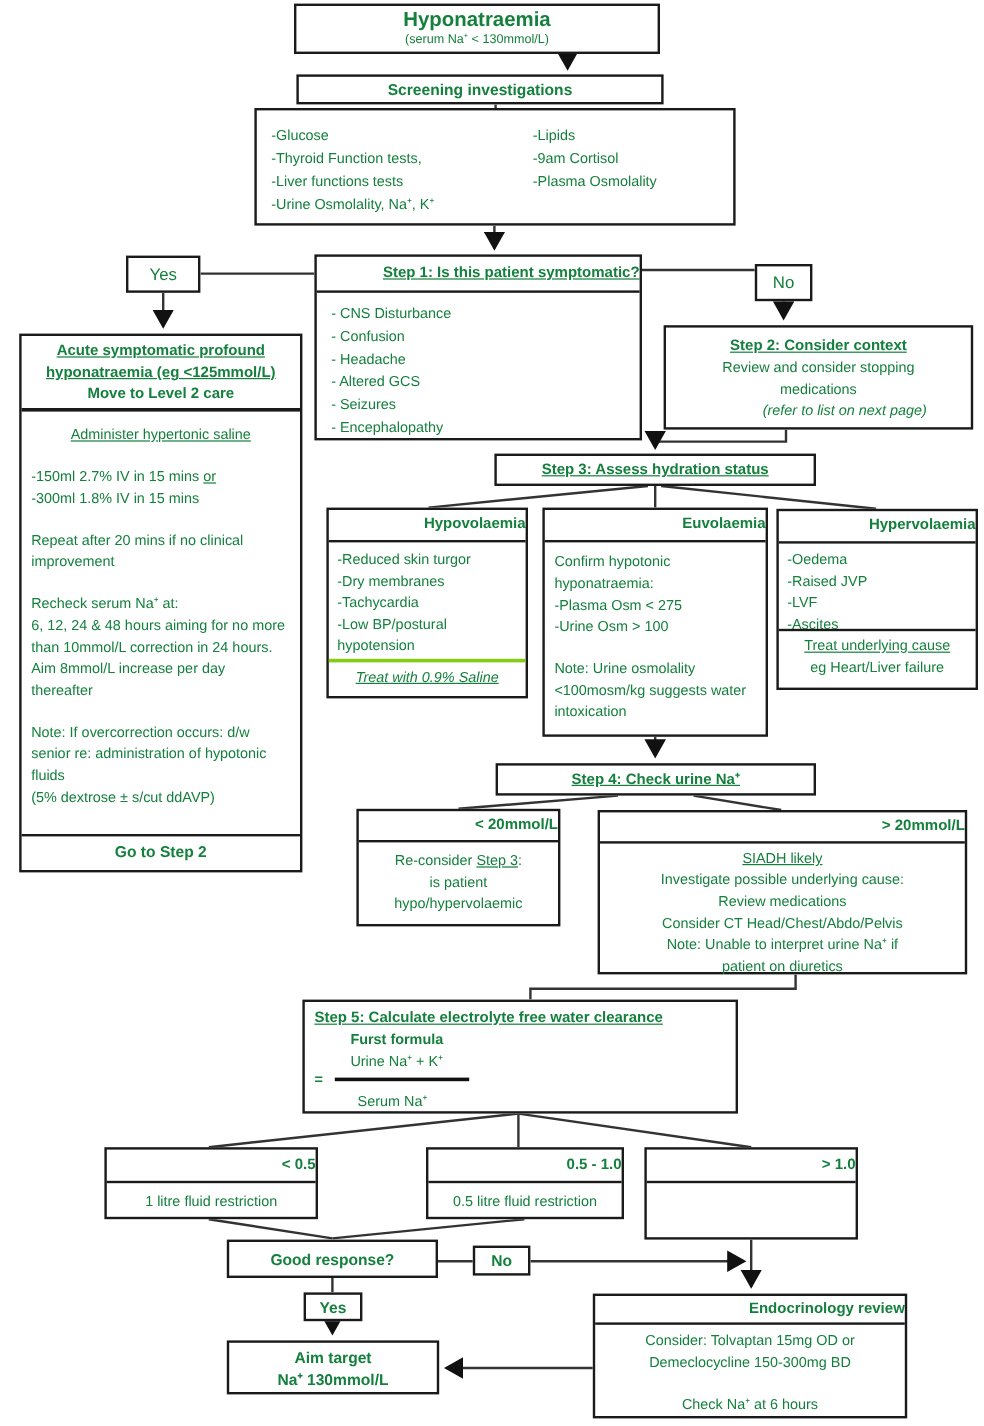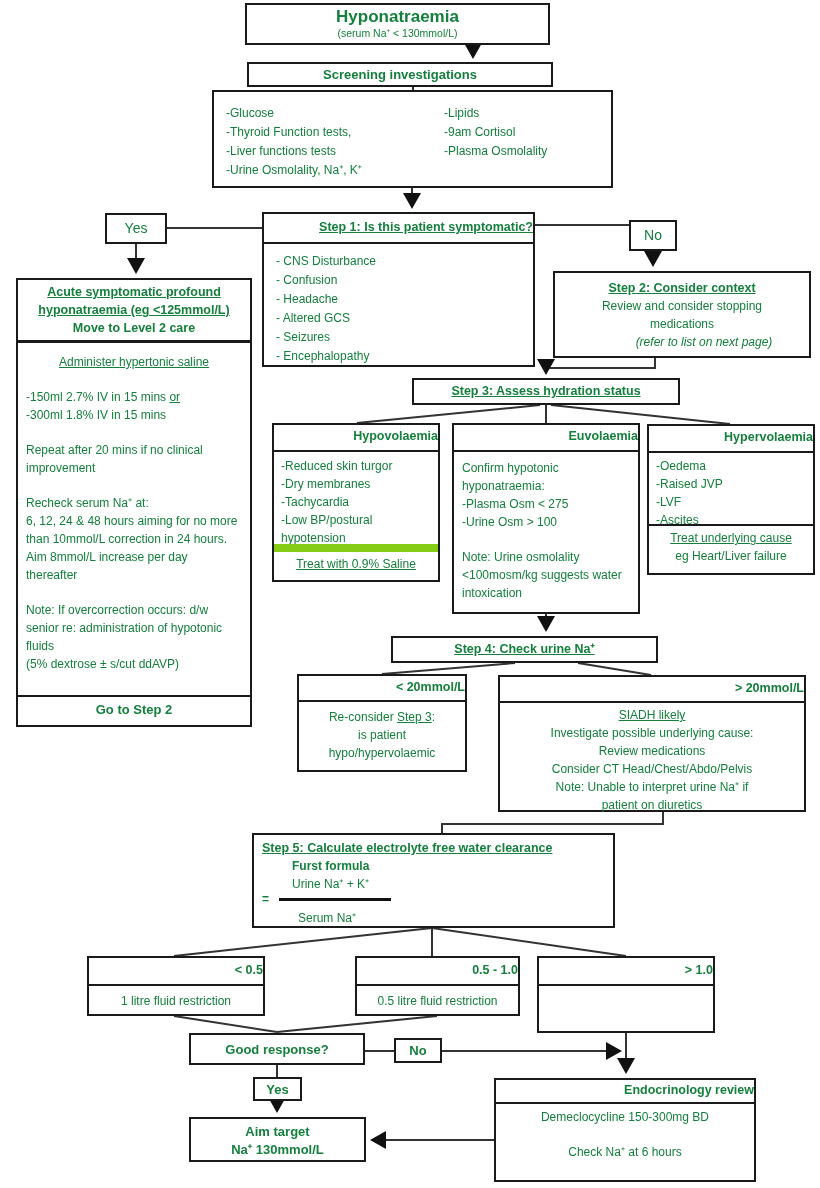--- a/index.html
+++ b/index.html
@@ -138,21 +138,21 @@
   </div>
 
   <div class="box" style="left:272px;top:423px;width:168px;height:159px;">
     <div class="hdr" style="font-size:12.5px;line-height:23px;height:25px;">Hypovolaemia</div>
     <div class="sm" style="padding:5px 4px 0 7px;">
       <div>-Reduced skin turgor</div>
       <div>-Dry membranes</div>
       <div>-Tachycardia</div>
       <div>-Low BP/postural hypotension</div>
     </div>
-    <div class="ctr sm u" style="position:absolute;left:0;right:0;bottom:0;height:28px;border-top:8px solid #84cc16;line-height:25px;">Treat with 0.9% Saline</div>
+    <div class="ctr sm u" style="position:absolute;left:0;right:0;bottom:0;height:28px;border-top:3px solid #84cc16;line-height:25px;font-style:italic;">Treat with 0.9% Saline</div>
   </div>
 
   <div class="box" style="left:452px;top:423px;width:188px;height:191px;">
     <div class="hdr" style="font-size:12.5px;line-height:23px;height:25px;">Euvolaemia</div>
     <div class="sm" style="padding:7px 6px 0 8px;">
       <div>Confirm hypotonic hyponatraemia:</div>
       <div>-Plasma Osm &lt; 275</div>
       <div>-Urine Osm &gt; 100</div>
       <div class="blank"></div>
       <div>Note: Urine osmolality &lt;100mosm/kg suggests water intoxication</div>
@@ -166,21 +166,21 @@
       <div>-Raised JVP</div>
       <div>-LVF</div>
       <div>-Ascites</div>
     </div>
     <div class="ctr sm" style="position:absolute;left:0;right:0;bottom:0;height:44px;border-top:2px solid #1a1a1a;padding-top:3px;">
       <div class="u">Treat underlying cause</div>
       <div>eg Heart/Liver failure</div>
     </div>
   </div>
 
-  <div class="box ctr" style="left:391px;top:636px;width:267px;height:27px;font-size:12.5px;line-height:23px;font-weight:bold;">
+  <div class="box ctr" style="left:413px;top:636px;width:267px;height:27px;font-size:12.5px;line-height:23px;font-weight:bold;">
     <span class="u">Step 4: Check urine Na⁺</span>
   </div>
 
   <div class="box" style="left:297px;top:674px;width:170px;height:98px;">
     <div class="hdr" style="font-size:12.5px;line-height:22px;height:24px;">&lt; 20mmol/L</div>
     <div class="ctr sm" style="padding-top:6px;">
       <div><span>Re-consider </span><span class="u">Step 3</span><span>:</span></div>
       <div>is patient</div>
       <div>hypo/hypervolaemic</div>
     </div>
@@ -236,19 +236,20 @@
   </div>
 
   <div class="box ctr b" style="left:189px;top:1117px;width:177px;height:45px;font-size:13px;line-height:18px;padding-top:4px;">
     <div>Aim target</div>
     <div>Na⁺ 130mmol/L</div>
   </div>
 
   <div class="box" style="left:494px;top:1078px;width:262px;height:104px;">
     <div class="hdr" style="font-size:12.5px;line-height:20px;height:22px;">Endocrinology review</div>
     <div class="ctr sm" style="padding-top:4px;">
+      <div>Consider: Tolvaptan 15mg OD or</div>
       <div>Demeclocycline 150-300mg BD</div>
       <div class="blank"></div>
       <div>Check Na⁺ at 6 hours</div>
     </div>
   </div>
 
 </div>
 
 </body></html>

